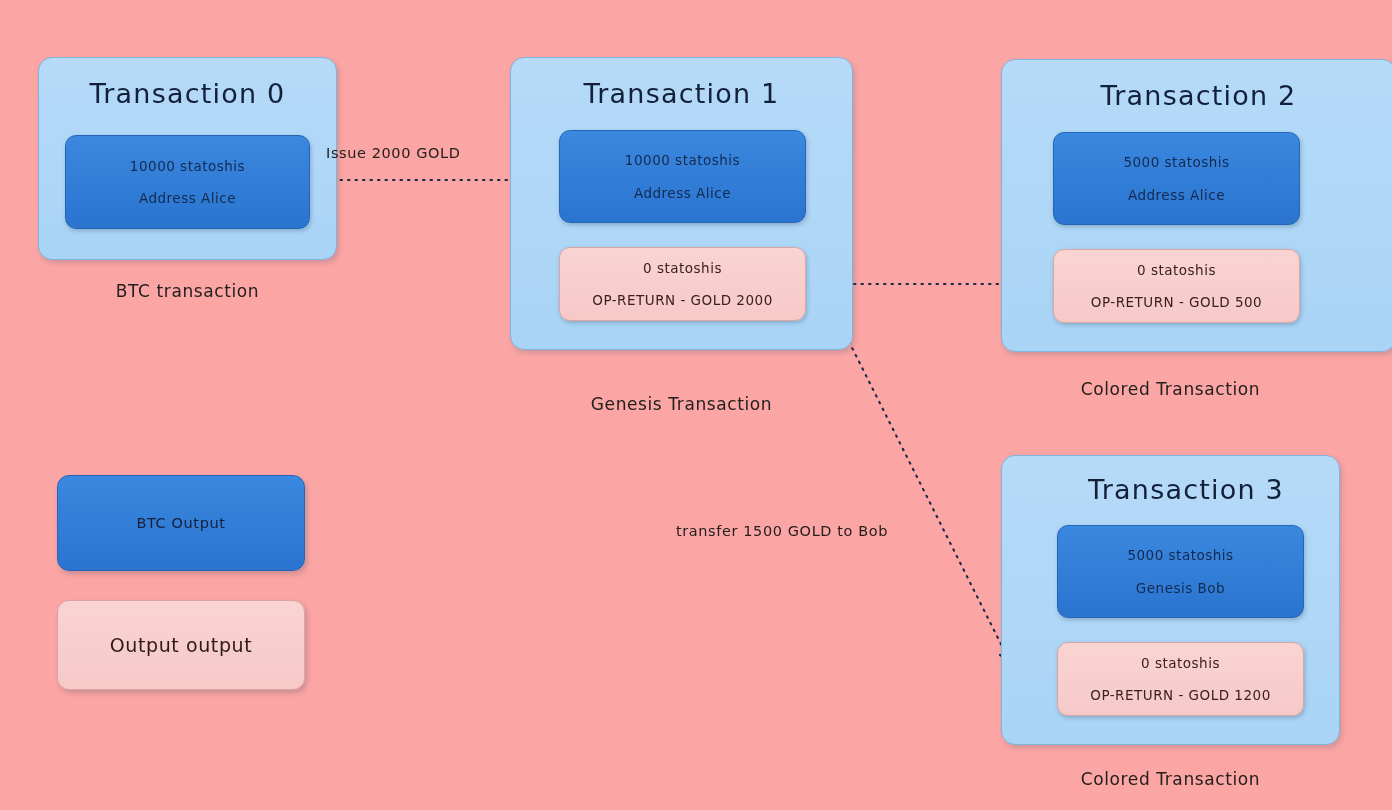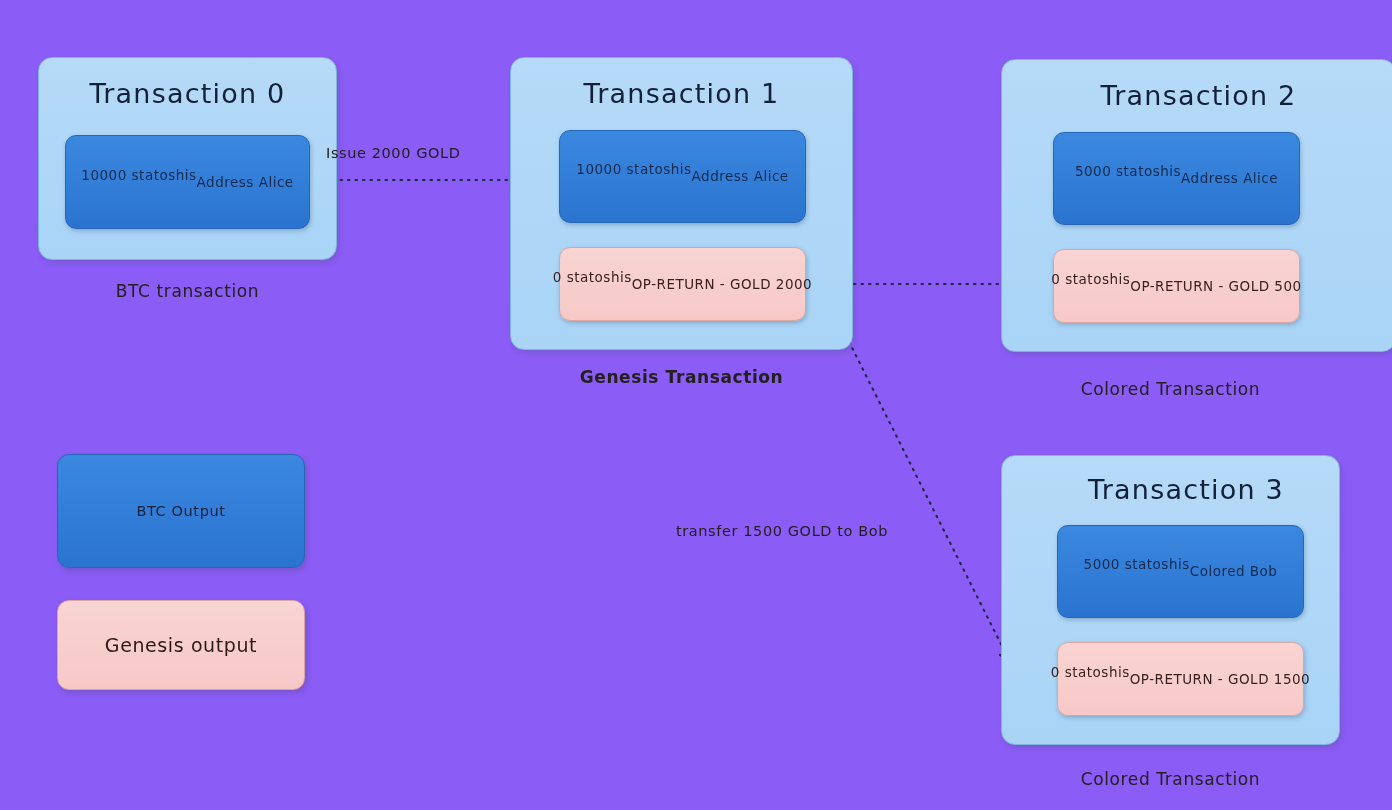--- a/index.html
+++ b/index.html
@@ -7,21 +7,21 @@
     padding: 0;
     background: #ffffff;
   }
   body {
     font-family: "DejaVu Sans", sans-serif;
   }
   #canvas {
     position: relative;
     width: 1392px;
     height: 810px;
-    background: #8b5cf6;
+    background: #fca5a5;
     overflow: hidden;
   }
   .tx-box {
     position: absolute;
     background: linear-gradient(180deg, #b6daf8 0%, #a9d4f6 100%);
     border: 1.6px solid #7fb4de;
     border-radius: 14px;
     box-shadow: 2px 3px 5px rgba(60,80,100,0.22);
     box-sizing: border-box;
   }
@@ -34,21 +34,21 @@
     font-size: 27px;
     font-weight: 400;
     letter-spacing: 1.2px;
     color: #12203a;
   }
   .out-box {
     position: absolute;
     border-radius: 11px;
     box-sizing: border-box;
     display: flex;
-    flex-direction: row;
+    flex-direction: column;
     align-items: center;
     justify-content: center;
     box-shadow: 1px 2px 4px rgba(40,60,90,0.28);
   }
   .out-btc {
     background: linear-gradient(180deg, #3b88e0 0%, #2a74cf 100%);
     border: 1.4px solid #2566b6;
   }
   .out-colored {
     background: linear-gradient(180deg, #f9d4d2 0%, #f6c9c7 100%);
@@ -138,53 +138,53 @@
     <div class="tx-title" style="top:20px;">Transaction 1</div>
     <div class="out-box out-btc" style="left:48px; top:72px; width:247px; height:93px;">
       <div class="out-line l1">10000 statoshis</div>
       <div class="out-line l2">Address Alice</div>
     </div>
     <div class="out-box out-colored" style="left:48px; top:189px; width:247px; height:74px;">
       <div class="out-line l1">0 statoshis</div>
       <div class="out-line l2">OP-RETURN - GOLD 2000</div>
     </div>
   </div>
-  <div class="caption" style="left:510px; top:367px; width:343px;font-weight:bold;">Genesis Transaction</div>
+  <div class="caption" style="left:510px; top:394px; width:343px;">Genesis Transaction</div>
 
   <div class="tx-box" style="left:1001px; top:59px; width:395px; height:293px;">
     <div class="tx-title" style="top:20px;">Transaction 2</div>
     <div class="out-box out-btc" style="left:51px; top:72px; width:247px; height:93px;">
       <div class="out-line l1">5000 statoshis</div>
       <div class="out-line l2">Address Alice</div>
     </div>
     <div class="out-box out-colored" style="left:51px; top:189px; width:247px; height:74px;">
       <div class="out-line l1">0 statoshis</div>
       <div class="out-line l2">OP-RETURN - GOLD 500</div>
     </div>
   </div>
   <div class="caption" style="left:1001px; top:379px; width:339px;">Colored Transaction</div>
 
   <div class="tx-box" style="left:1001px; top:455px; width:339px; height:290px;">
     <div class="tx-title" style="top:18px;padding-left:31px;">Transaction 3</div>
     <div class="out-box out-btc" style="left:55px; top:69px; width:247px; height:93px;">
       <div class="out-line l1">5000 statoshis</div>
-      <div class="out-line l2">Colored Bob</div>
+      <div class="out-line l2">Genesis Bob</div>
     </div>
     <div class="out-box out-colored" style="left:55px; top:186px; width:247px; height:74px;">
       <div class="out-line l1">0 statoshis</div>
-      <div class="out-line l2">OP-RETURN - GOLD 1500</div>
+      <div class="out-line l2">OP-RETURN - GOLD 1200</div>
     </div>
   </div>
   <div class="caption" style="left:1001px; top:769px; width:339px;">Colored Transaction</div>
 
   <div class="edge-label" style="left:326px; top:145px; width:200px;">Issue 2000 GOLD</div>
 
   <div class="edge-label" style="left:676px; top:523px; width:280px;">transfer 1500 GOLD to Bob</div>
 
-  <div class="legend-box legend-btc" style="left:57px; top:454px; width:248px; height:114px; background:linear-gradient(180deg,#3b88e0 0%,#2a74cf 100%); border:1.4px solid #2566b6;text-align:center;">
+  <div class="legend-box legend-btc" style="left:57px; top:475px; width:248px; height:96px; background:linear-gradient(180deg,#3b88e0 0%,#2a74cf 100%); border:1.4px solid #2566b6;text-align:center;">
     <span class="legend-label">BTC Output</span>
   </div>
 
   <div class="legend-box legend-colored" style="left:57px; top:600px; width:248px; height:90px; background:linear-gradient(180deg,#f9d4d2 0%,#f6c9c7 100%); border:1.4px solid #d9a6a4;">
-    <span class="legend-label">Genesis output</span>
+    <span class="legend-label">Output output</span>
   </div>
 
 </div>
 
 </body></html>

